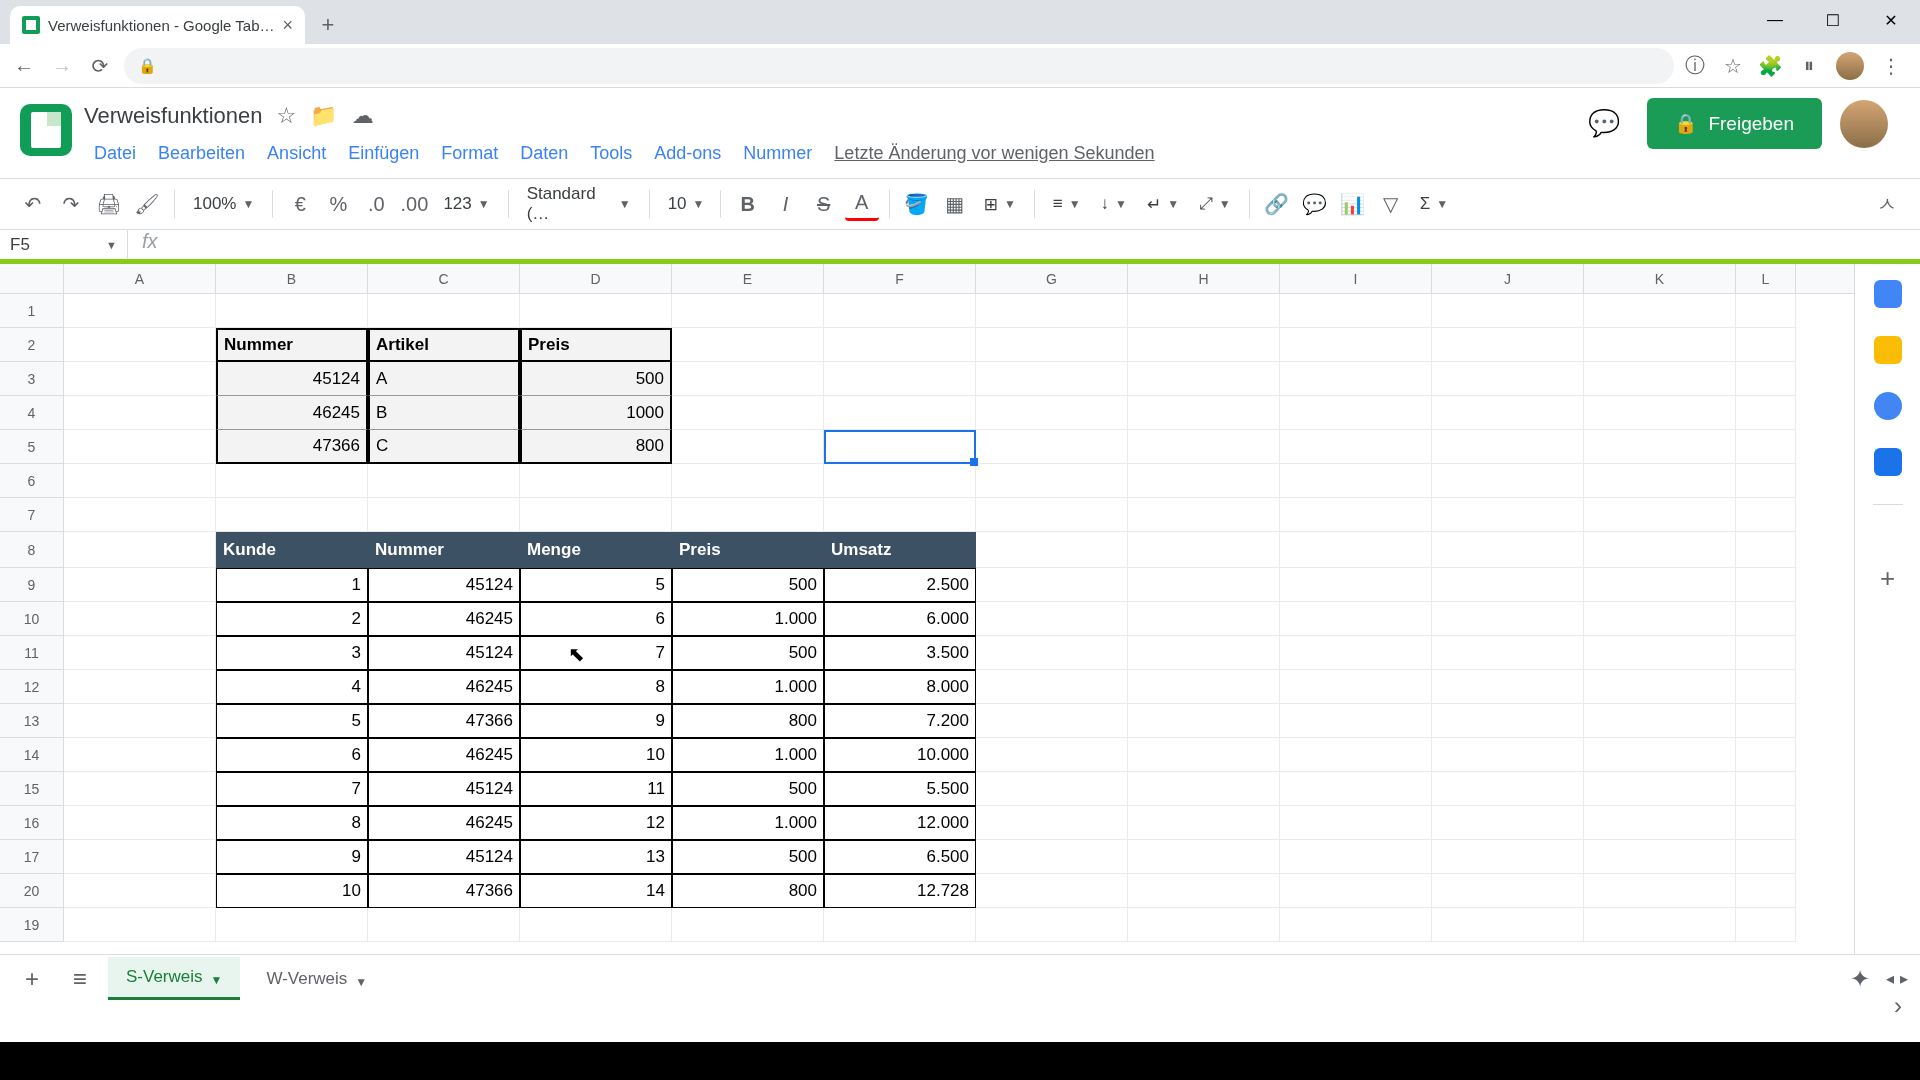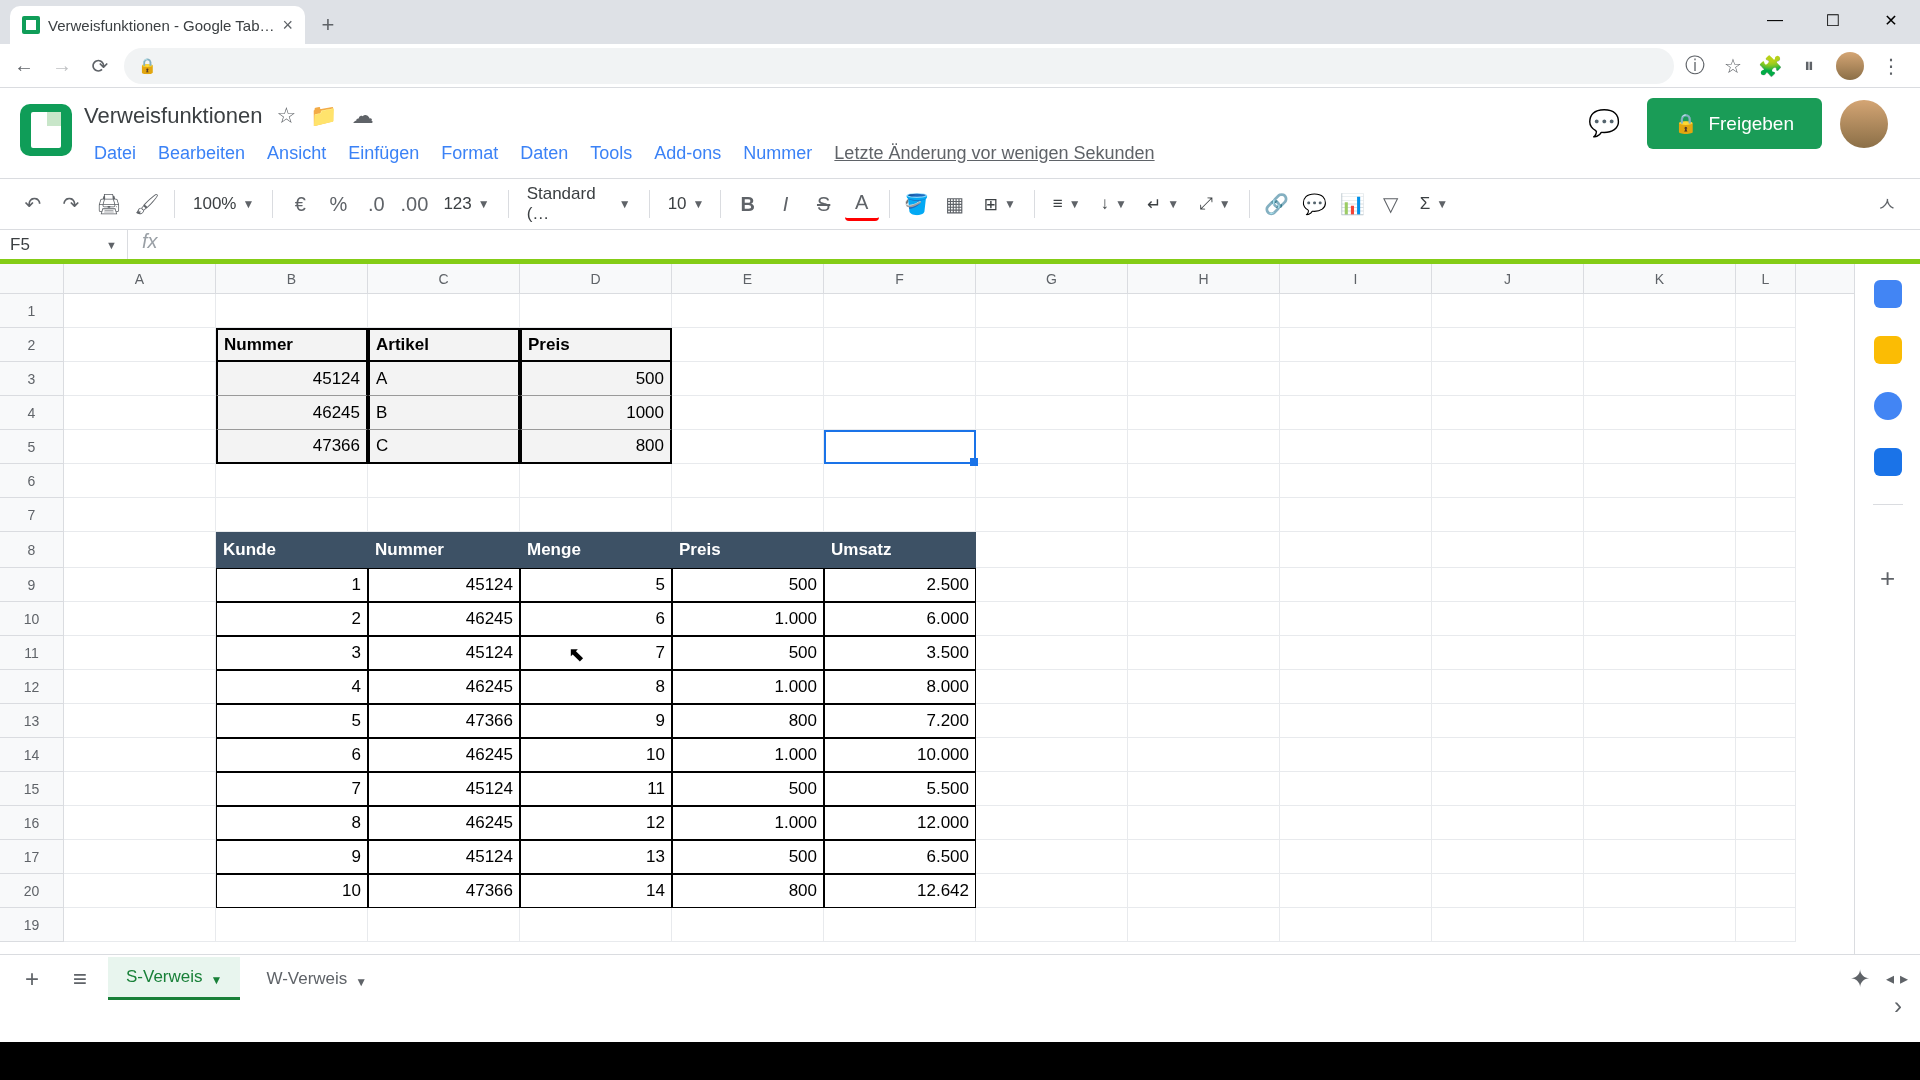--- a/index.html
+++ b/index.html
@@ -522,21 +522,21 @@
             <div class="cell cJ"></div>
             <div class="cell cK"></div>
             <div class="cell cL"></div>
           </div>
           <div class="cell-row">
             <div class="cell cA"></div>
             <div class="cell cB tbl2-cell right-align">10</div>
             <div class="cell cC tbl2-cell right-align">47366</div>
             <div class="cell cD tbl2-cell right-align">14</div>
             <div class="cell cE tbl2-cell right-align">800</div>
-            <div class="cell cF tbl2-cell right-align">12.642</div>
+            <div class="cell cF tbl2-cell right-align">12.728</div>
             <div class="cell cG"></div>
             <div class="cell cH"></div>
             <div class="cell cI"></div>
             <div class="cell cJ"></div>
             <div class="cell cK"></div>
             <div class="cell cL"></div>
           </div>
 
       <div class="cell-row">
             <div class="cell cA"></div>

